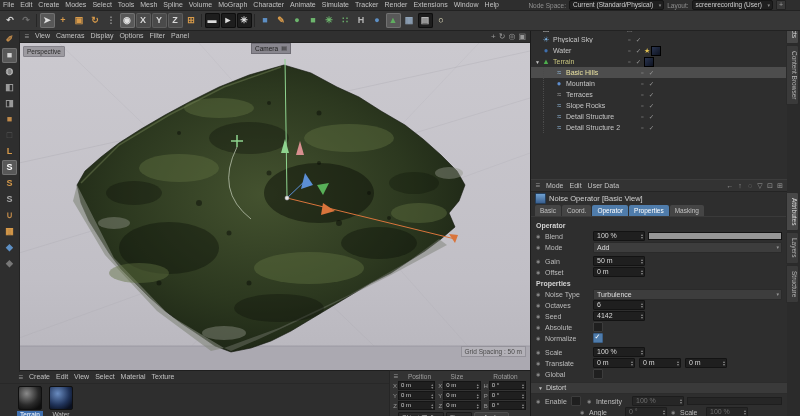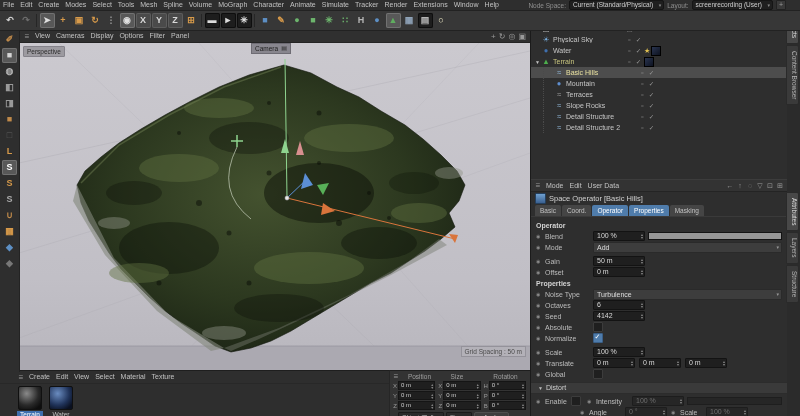--- a/index.html
+++ b/index.html
@@ -602,21 +602,21 @@
             <span class="pr-icon">↑</span>
             <span class="pr-icon">◌</span>
             <span class="pr-icon">▽</span>
             <span class="pr-icon">⊡</span>
             <span class="pr-icon">⊞</span>
           </div>
       </div>
 
       <div class="am-title">
         <span class="am-title-icon"></span>
-        <span>Space Operator [Basic Hills]</span>
+        <span>Noise Operator [Basic View]</span>
       </div>
 
       <div class="am-tabs">
 
       <span class="am-tab">Basic</span>
           <span class="am-tab">Coord.</span>
           <span class="am-tab active">Operator</span>
           <span class="am-tab active">Properties</span>
           <span class="am-tab">Masking</span>
         </div>

